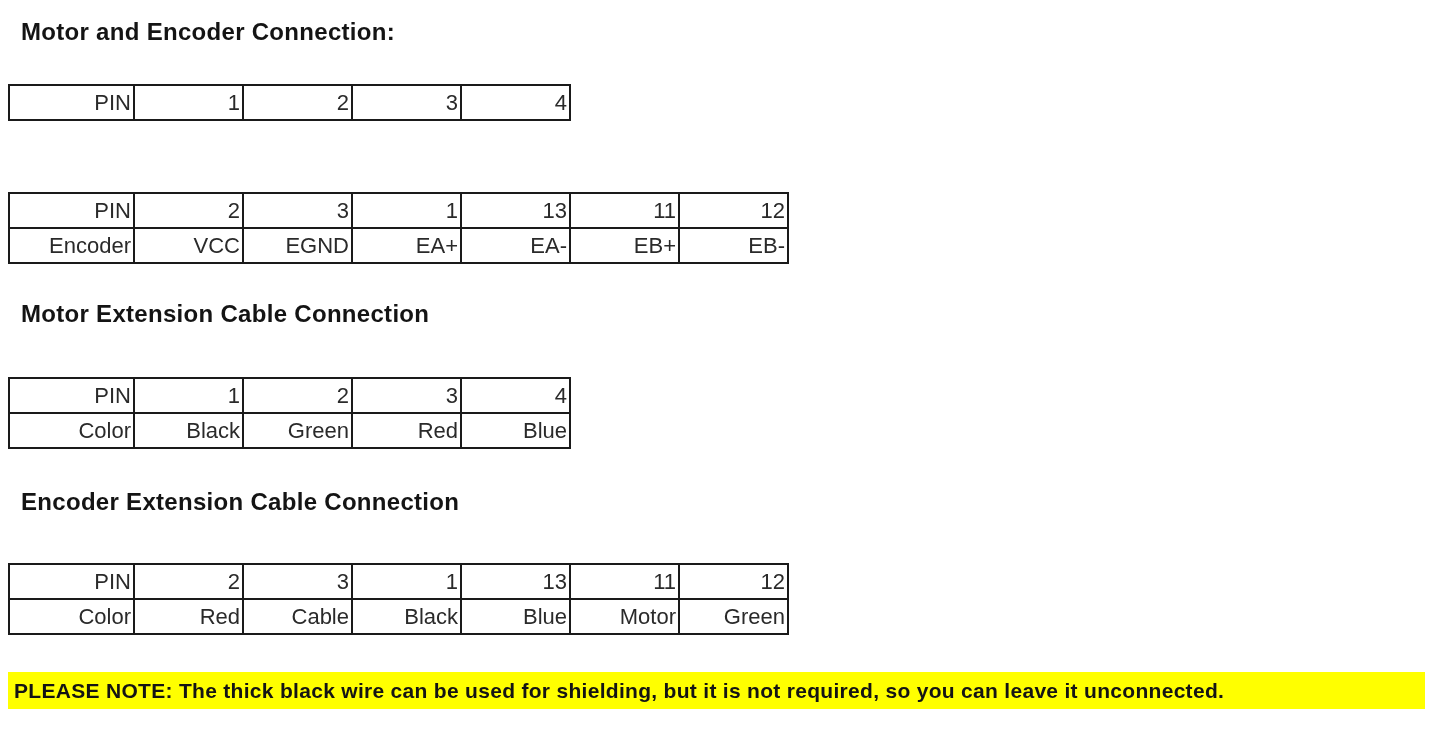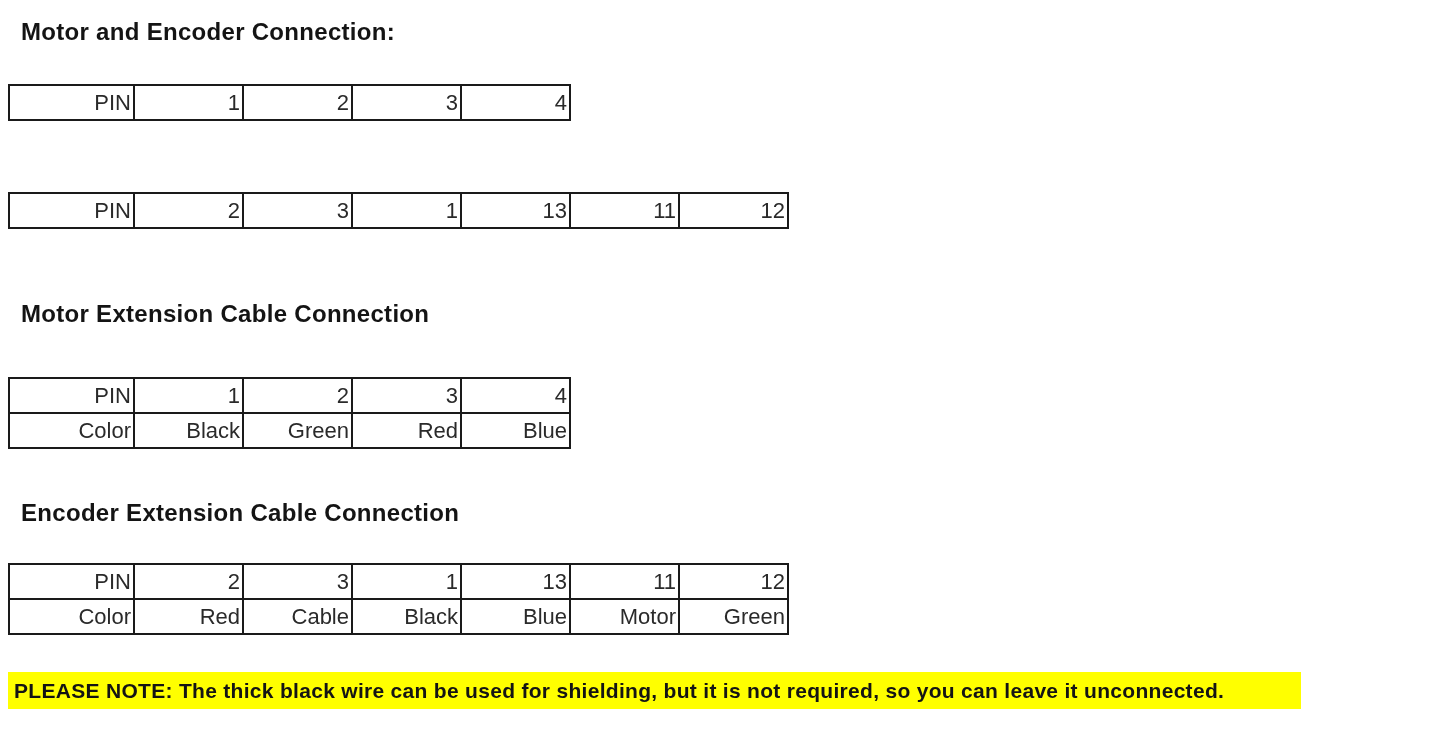--- a/index.html
+++ b/index.html
@@ -20,21 +20,21 @@
     margin: 8px;
     font-size: 24px;
     line-height: 28px;
     font-weight: bold;
     color: #141414;
     letter-spacing: 0.3px;
     white-space: nowrap;
   }
   .title-1 { top: 10px; }
   .title-2 { top: 292px; }
-  .title-3 { top: 491px; }
+  .title-3 { top: 480px; }
 
   table.pin-table {
     position: absolute;
     left: 8px;
     border-collapse: collapse;
     table-layout: fixed;
   }
   table.pin-table td {
     border: 2px solid #1a1a1a;
     height: 33px;
@@ -51,21 +51,21 @@
 
   .tbl-motor         { top: 84px; }
   .tbl-encoder       { top: 192px; }
   .tbl-motor-cable   { top: 377px; }
   .tbl-encoder-cable { top: 563px; }
 
   .note-band {
     position: absolute;
     left: 8px;
     top: 672px;
-    width: 1293px;
+    width: 1417px;
     height: 37px;
     background: #ffff00;
     display: flex;
     align-items: center;
   }
   .note-band span {
     font-size: 21px;
     font-weight: bold;
     color: #141414;
     letter-spacing: 0.3px;
@@ -109,20 +109,29 @@
   </colgroup>
   <tbody>
       <tr>
     <td>PIN</td>
     <td>2</td>
     <td>3</td>
     <td>1</td>
     <td>13</td>
     <td>11</td>
     <td>12</td>
+  </tr>
+  <tr>
+    <td>Encoder</td>
+    <td>VCC</td>
+    <td>EGND</td>
+    <td>EA+</td>
+    <td>EA-</td>
+    <td>EB+</td>
+    <td>EB-</td>
   </tr>
 </tbody>
   </table>
 
 <h1 class="doc-title title-2">Motor Extension Cable Connection</h1>
 
 <table class="pin-table tbl-motor-cable">
   <colgroup>
     <col class="label-col">
       <col class="data-col">

